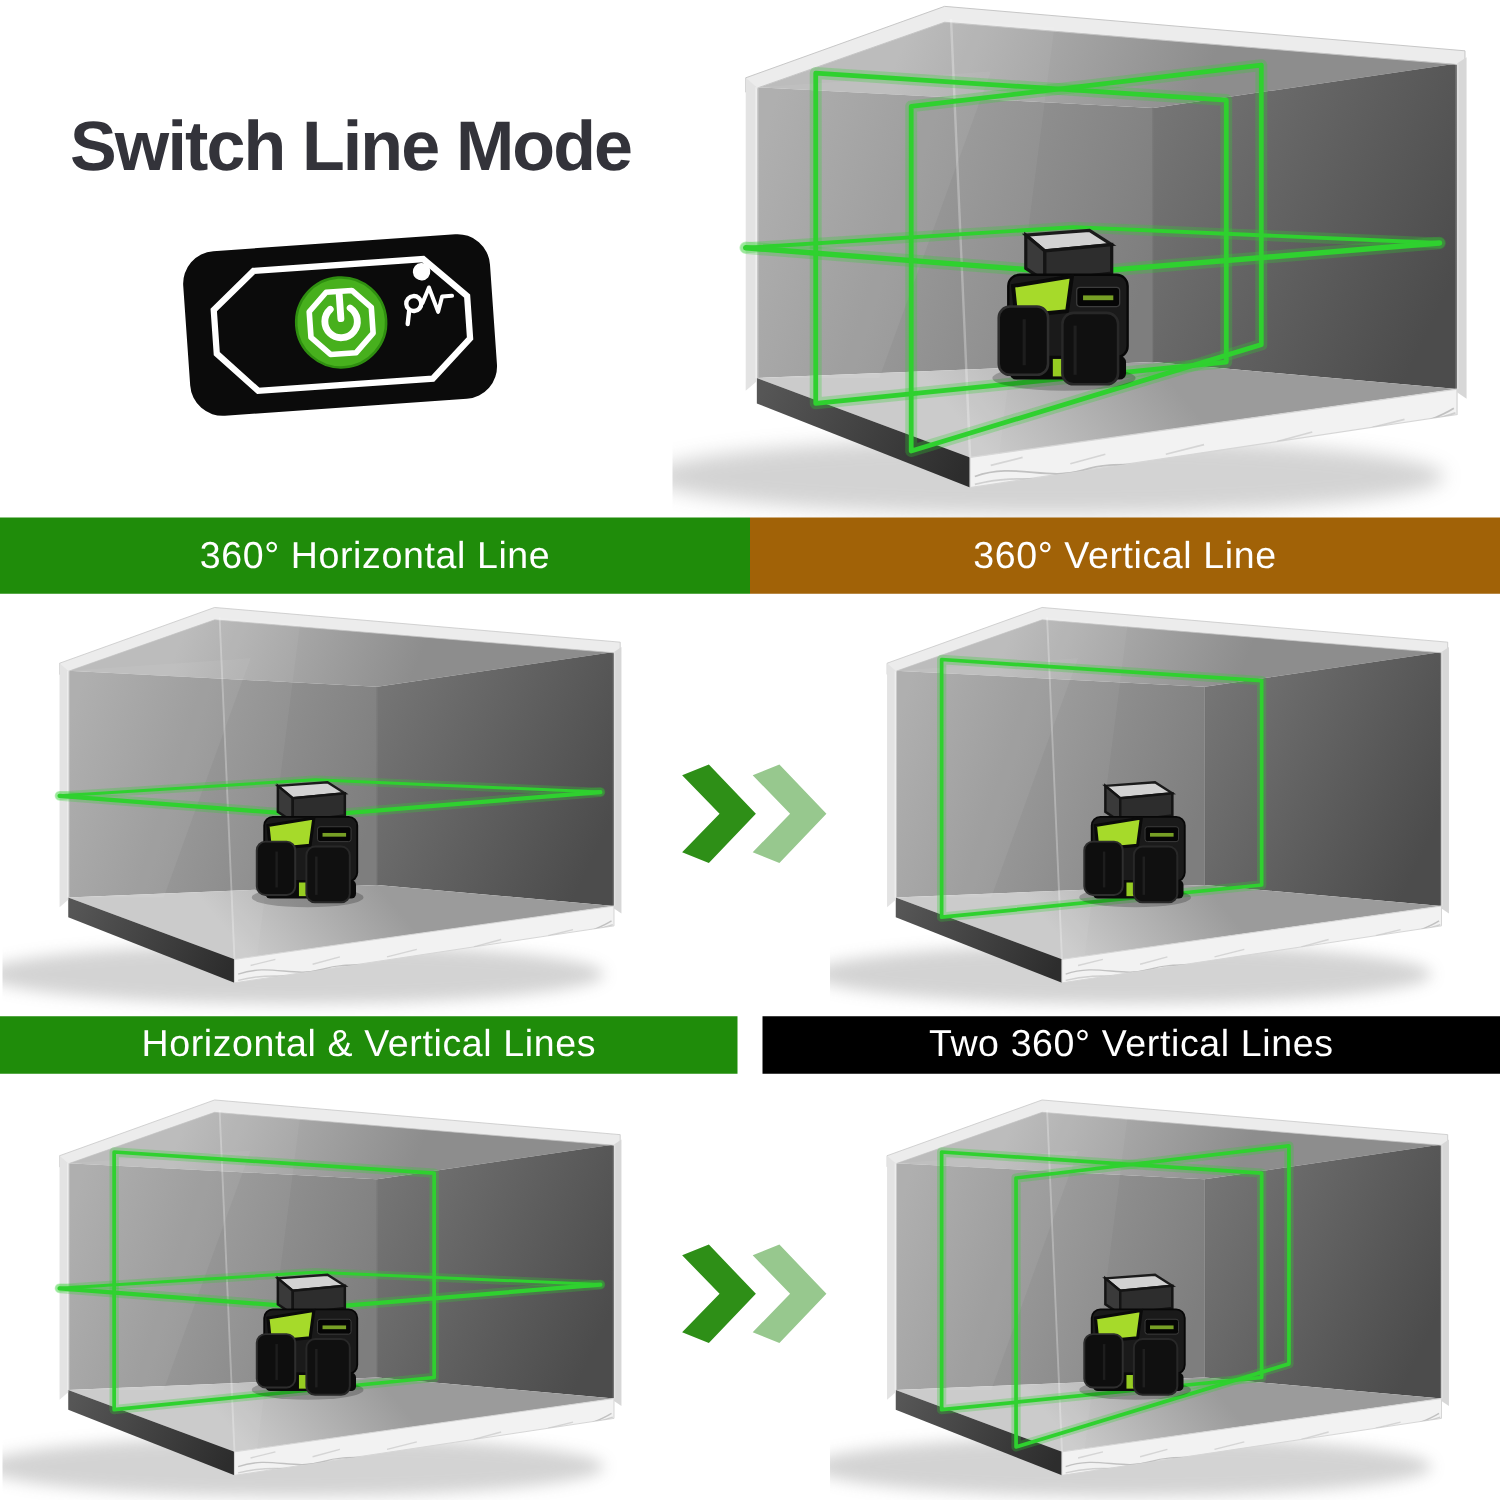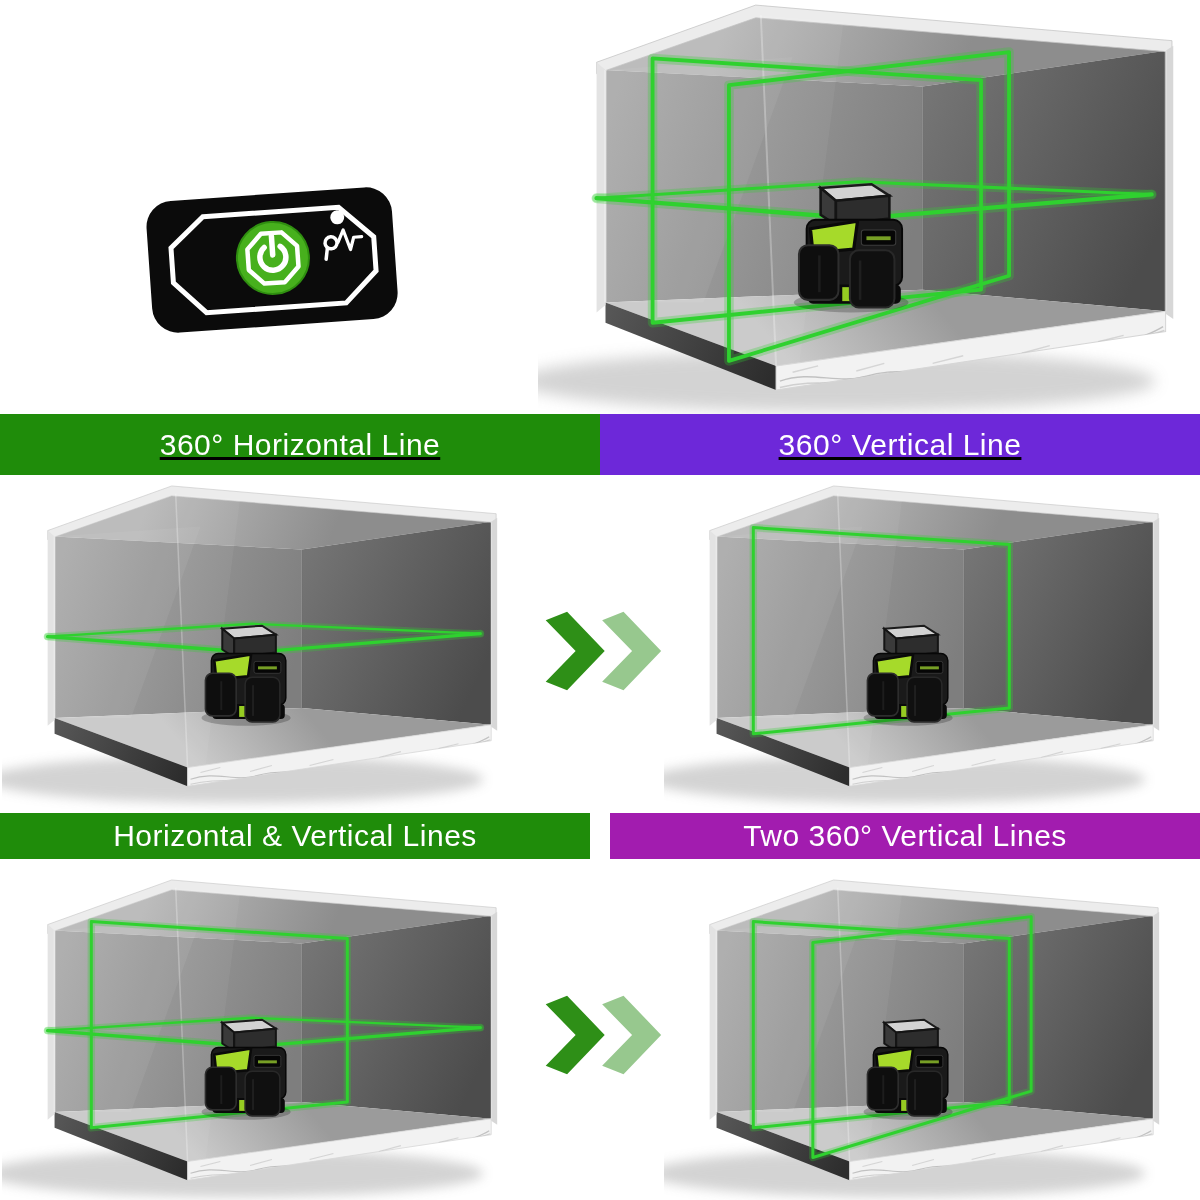--- a/index.html
+++ b/index.html
@@ -10,34 +10,35 @@
   .remote{position:absolute;left:146px;top:184px;width:252px;height:150px;transform:rotate(-4deg);}
   .remote svg{width:100%;height:100%;display:block;}
   .room{position:absolute;}
   .room svg{width:100%;height:100%;display:block;}
   .room-hero{left:538px;top:0px;width:662px;height:432px;}
   .room-mid-left{left:2px;top:482px;width:516px;height:337px;}
   .room-mid-right{left:664px;top:482px;width:516px;height:337px;}
   .room-bot-left{left:2px;top:876px;width:516px;height:337px;}
   .room-bot-right{left:664px;top:876px;width:516px;height:337px;}
   .banner{position:absolute;left:0;width:1200px;display:flex;}
-  .banner-1{top:414px;height:61px;text-decoration:underline;}
+  .banner-1{top:414px;height:61px;}
   .banner-2{top:813px;height:46px;}
   .banner .half{width:600px;height:100%;display:flex;align-items:center;justify-content:center;}
   .banner .half span{color:#ffffff;font-size:30px;letter-spacing:0.5px;}
   .chevrons{position:absolute;width:118px;height:98px;}
   .chevrons svg{width:100%;height:100%;display:block;}
   .chevrons-1{left:544px;top:602px;}
   .chevrons-2{left:544px;top:986px;}
 </style>
 </head>
 <body>
 
 <main class="stage">
 
+  <h1 class="title" style="color: rgb(51, 51, 58);">Switch Line Mode</h1>
 
   <div class="remote">
     <svg viewBox="0 0 252 150">
       <rect x="3" y="10" width="246" height="132" rx="26" fill="#0b0b0b"></rect>
       <path d="M60,28 H196 L229,60 V94 L197,124 H57 L26,92 V57 Z" fill="none" stroke="#ffffff" stroke-width="5"></path>
       <g>
         <circle cx="127" cy="74" r="36" stroke="#2f8f10" stroke-width="2" style="fill: rgb(71, 176, 29);"></circle>
         <polygon points="151.9,84.3 137.3,99 116.7,99 102.1,84.3 102.1,63.7 116.7,49.1 137.3,49.1 151.9,63.7" fill="none" stroke="#ffffff" stroke-width="4.5" stroke-linejoin="round"></polygon>
         <path d="M119,63 A13,13 0 1 0 135,63" fill="none" stroke="#ffffff" stroke-width="5.5" stroke-linecap="round"></path>
         <line x1="127" y1="52" x2="127" y2="71" stroke="#ffffff" stroke-width="5.5" stroke-linecap="round"></line>
@@ -131,21 +132,21 @@
           <line x1="253" y1="205" x2="253" y2="236" stroke="#1f1f1f" stroke-width="2"></line>
           <line x1="221" y1="201" x2="221" y2="230" stroke="#1d1d1d" stroke-width="2"></line>
         </g>
       </svg>
     </div>
 
   <div class="banner banner-1">
     <div class="half" style="background: rgb(31, 140, 10);">
       <span style="color: rgb(255, 255, 255);">360° Horizontal Line</span>
     </div>
-    <div class="half" style="background: #6d28d9;">
+    <div class="half" style="background: #a16207;">
       <span style="color: rgb(255, 255, 255);">360° Vertical Line</span>
     </div>
   </div>
 
   <div class="room room-mid-left">
       <svg viewBox="0 0 520 340" preserveAspectRatio="none">
         <defs>
           <linearGradient id="mid_left-ce" gradientUnits="userSpaceOnUse" x1="150" y1="15" x2="320" y2="85">
             <stop offset="0" stop-color="#bcbcbc"></stop>
             <stop offset="1" stop-color="#8d8d8d"></stop>
@@ -301,21 +302,21 @@
           <line x1="253" y1="205" x2="253" y2="236" stroke="#1f1f1f" stroke-width="2"></line>
           <line x1="221" y1="201" x2="221" y2="230" stroke="#1d1d1d" stroke-width="2"></line>
         </g>
       </svg>
     </div>
 
   <div class="banner banner-2">
     <div class="half" style="background: rgb(31, 140, 10);">
       <span style="color: rgb(255, 255, 255);">Horizontal &amp; Vertical Lines</span>
     </div>
-    <div class="half" style="background: #a21caf; margin-left: 20px;">
+    <div class="half" style="background: #000000; margin-left: 20px;">
       <span style="color: rgb(255, 255, 255);">Two 360° Vertical Lines</span>
     </div>
   </div>
 
   <div class="room room-bot-left">
       <svg viewBox="0 0 520 340" preserveAspectRatio="none">
         <defs>
           <linearGradient id="bot_left-ce" gradientUnits="userSpaceOnUse" x1="150" y1="15" x2="320" y2="85">
             <stop offset="0" stop-color="#bcbcbc"></stop>
             <stop offset="1" stop-color="#8d8d8d"></stop>

